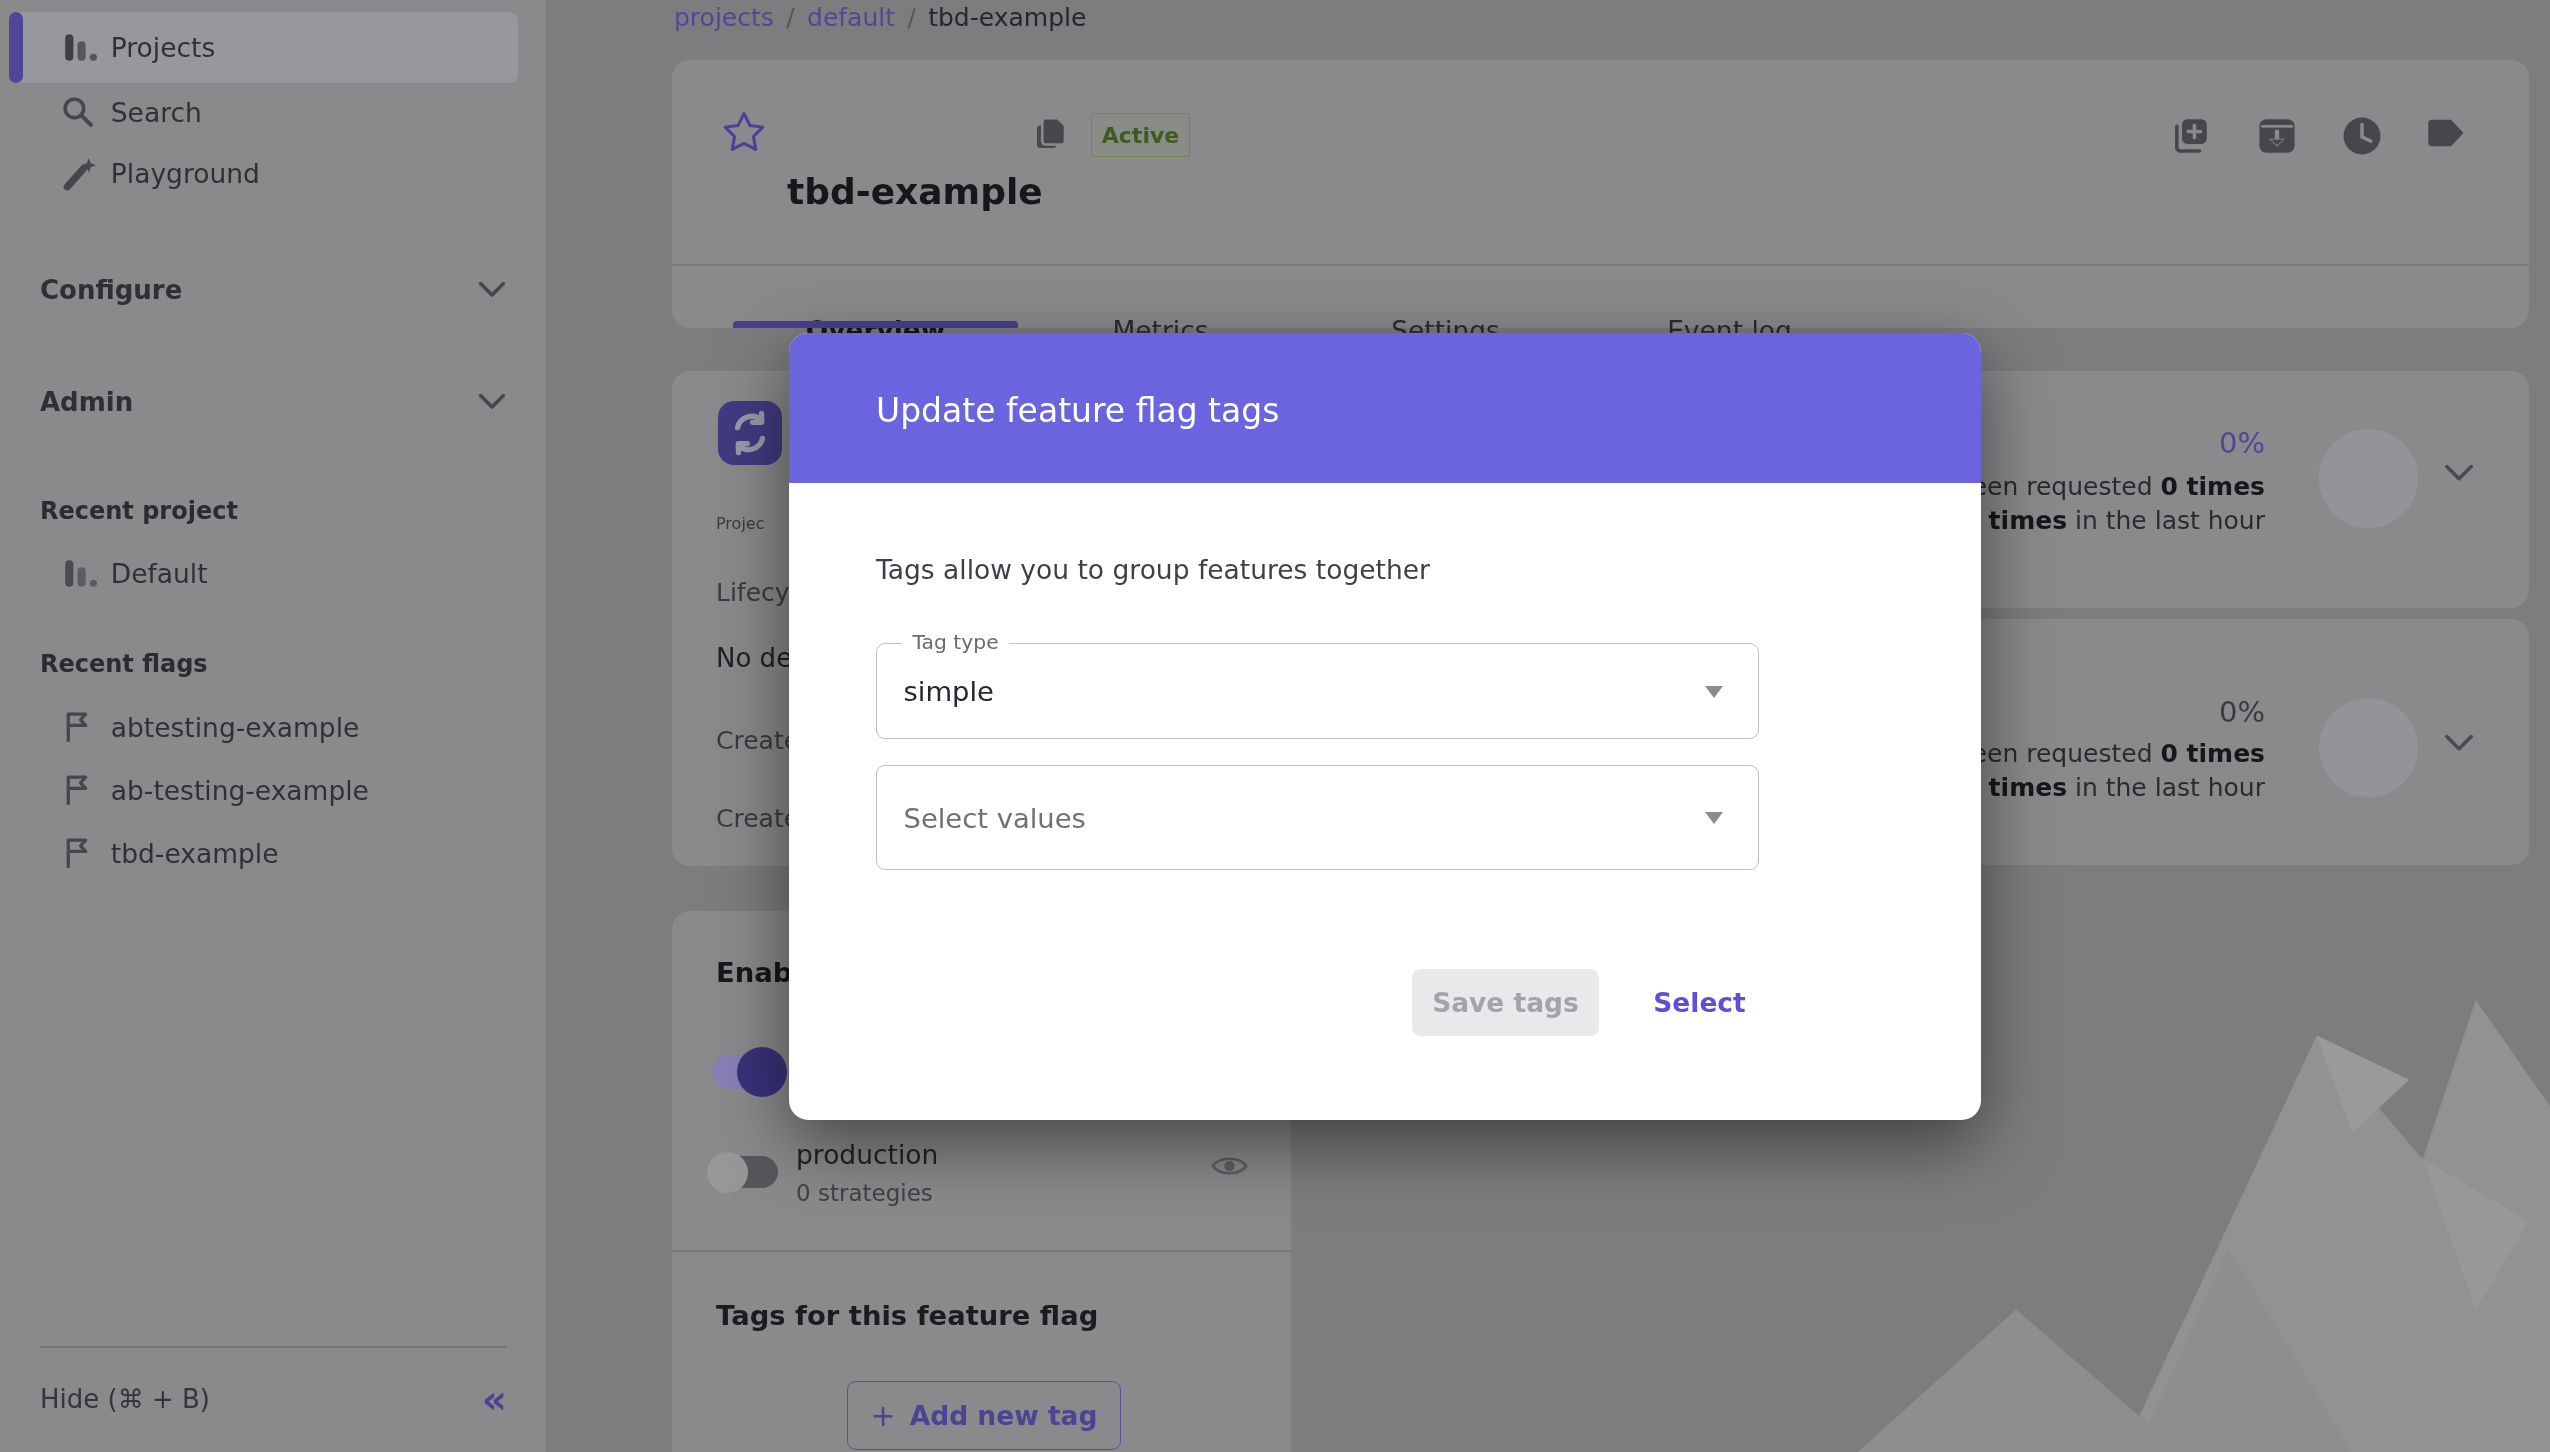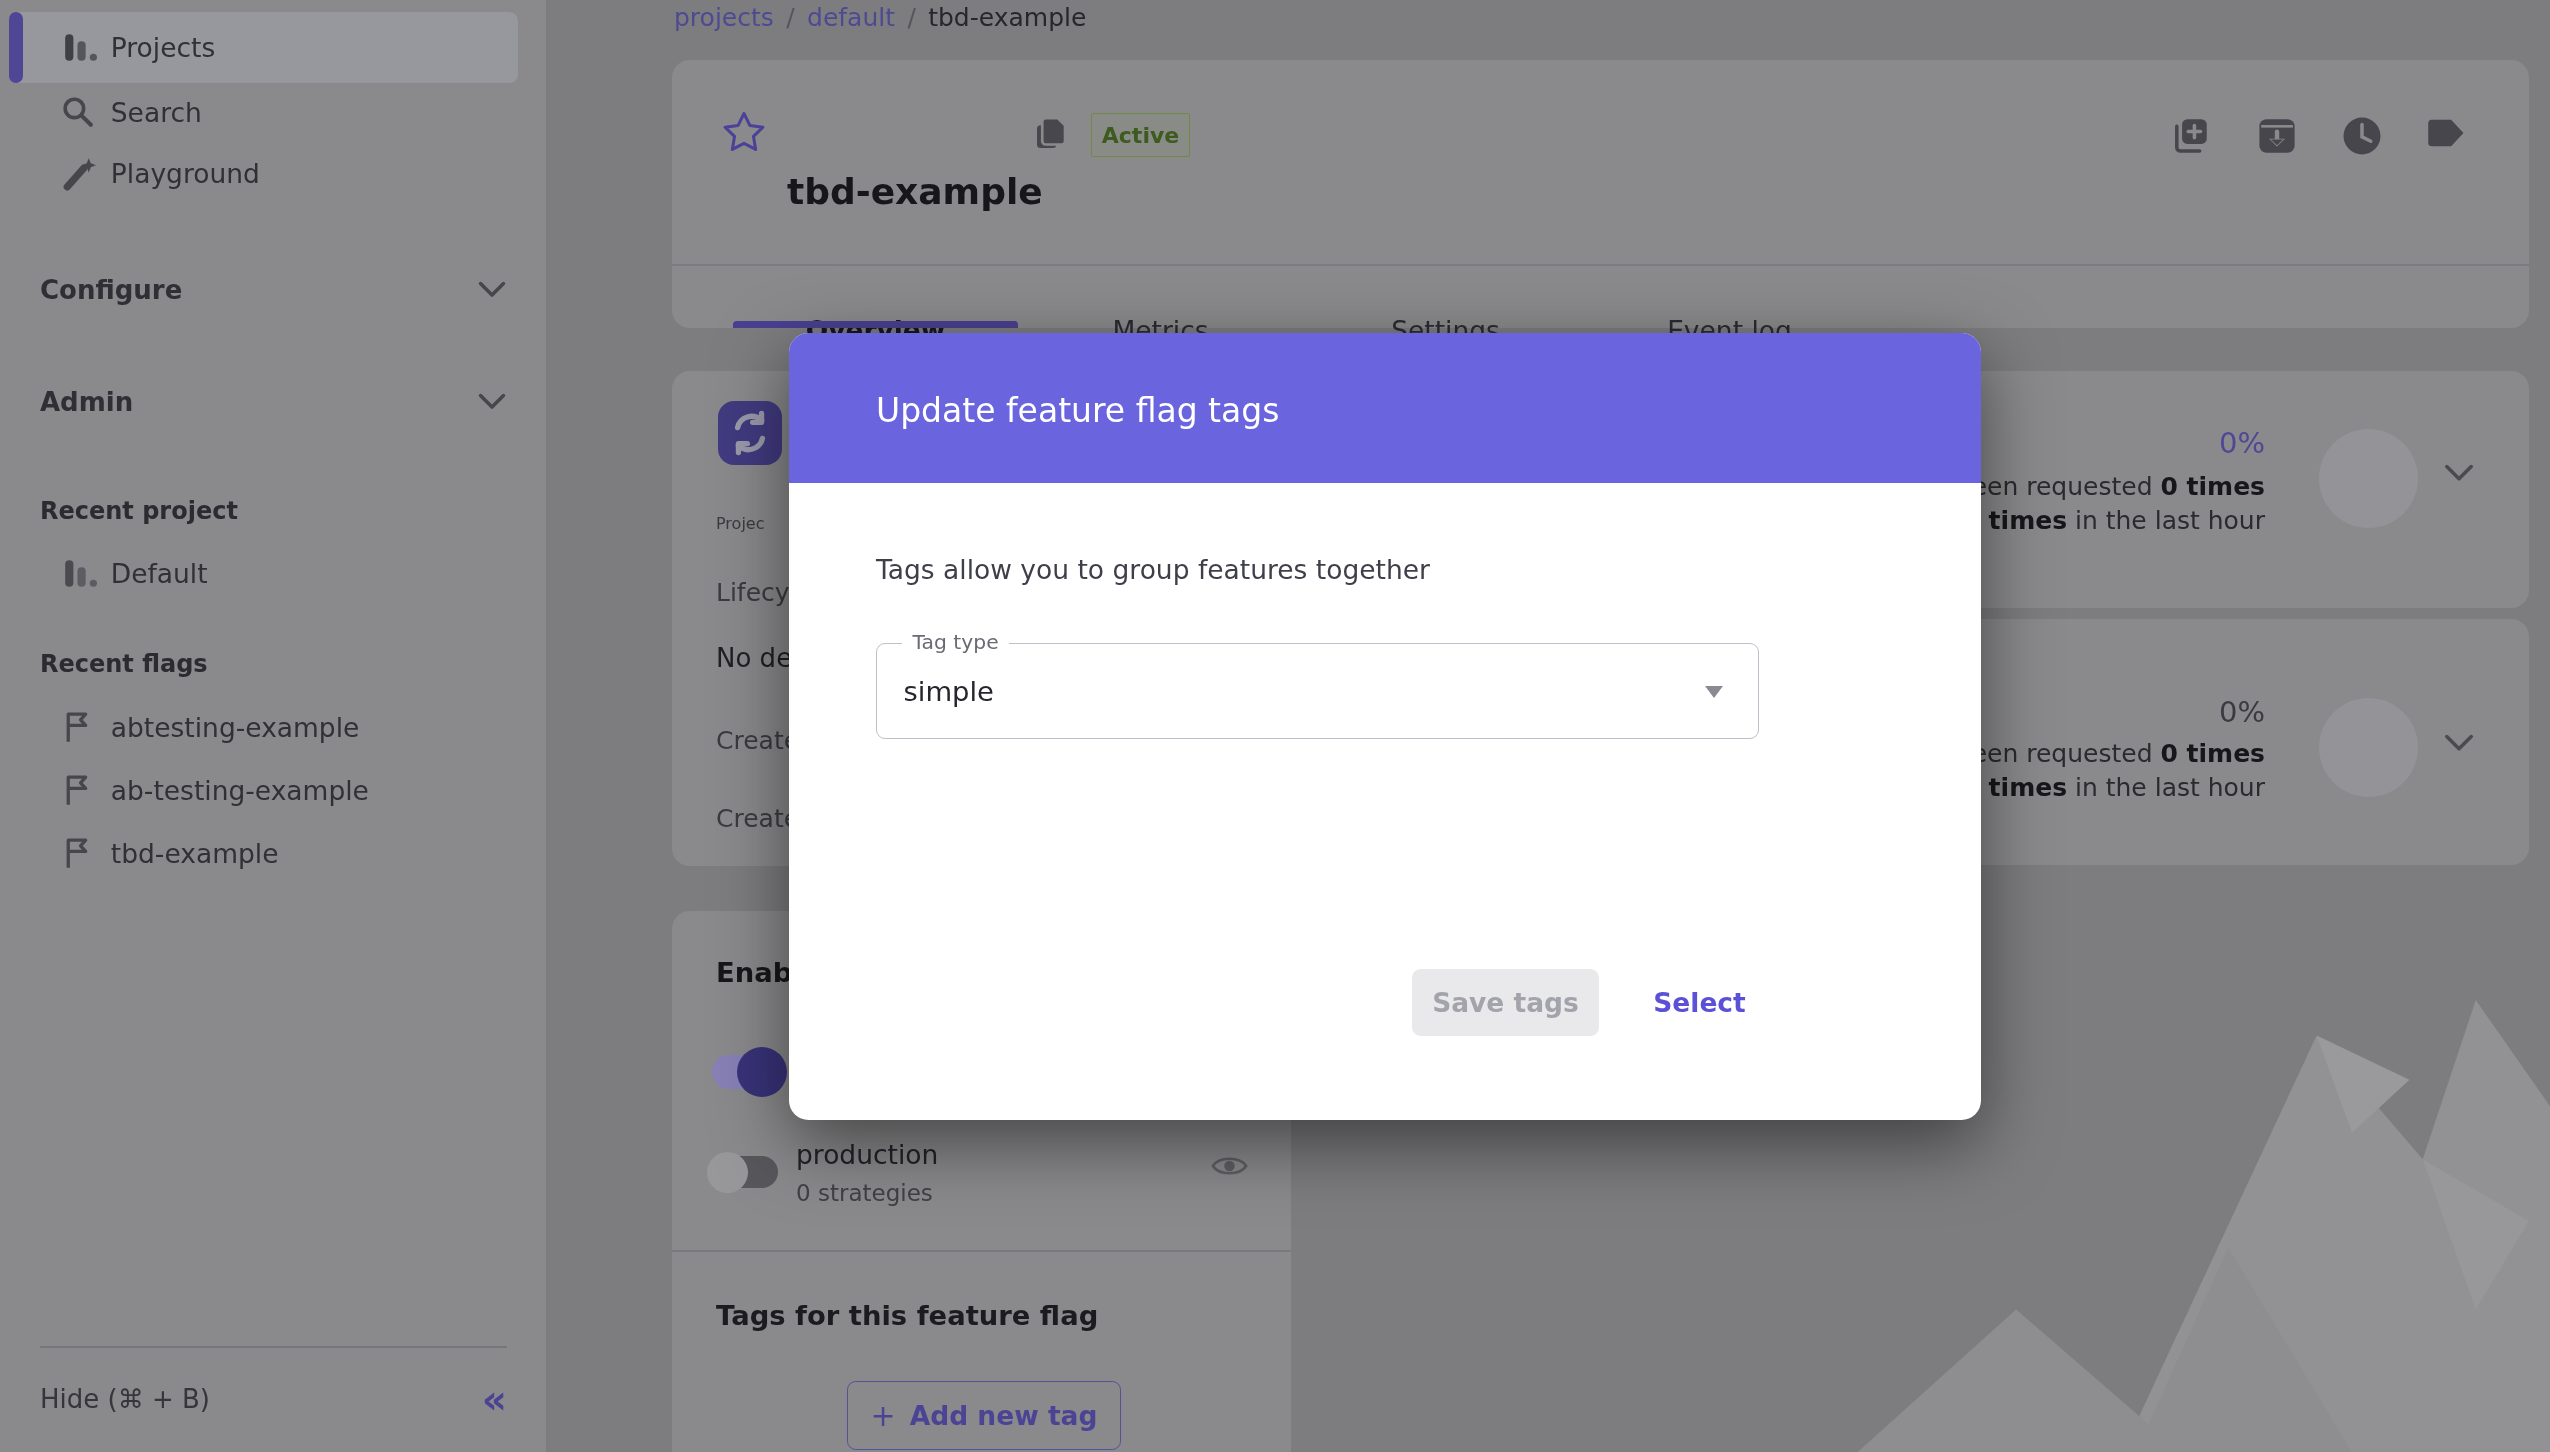--- a/index.html
+++ b/index.html
@@ -266,19 +266,23 @@
     </div>
 
     <div class="abs" style="left:87px;top:221px;font-size:26.5px;color:#3F3F4A;">Tags allow you to group features together</div>
 
     <div class="select-box" style="top:310px;height:94px;">
       <span class="float-label">Tag type</span>
       <span class="abs" style="left:26.5px;top:32px;font-size:27.4px;color:#26262E;">simple</span>
       <span class="caret-down abs" style="right:35px;top:42px;"></span>
     </div>
 
+    <div class="select-box" style="top:432px;height:103px;">
+      <span class="abs" style="left:26.5px;top:37px;font-size:27.4px;color:#6F6F7A;">Select values</span>
+      <span class="caret-down abs" style="right:35px;top:46px;"></span>
+    </div>
 
     <div class="abs btn" style="left:623px;top:636px;width:187px;height:67px;background:#E9E9EC;color:#A3A3AB;cursor:not-allowed;">Save tags</div>
     <div class="abs btn" style="left:862px;top:636px;width:97px;height:67px;background:transparent;color:#5C50D6;">Select</div>
   </div>
 
 </div>
 
 
 </body></html>

